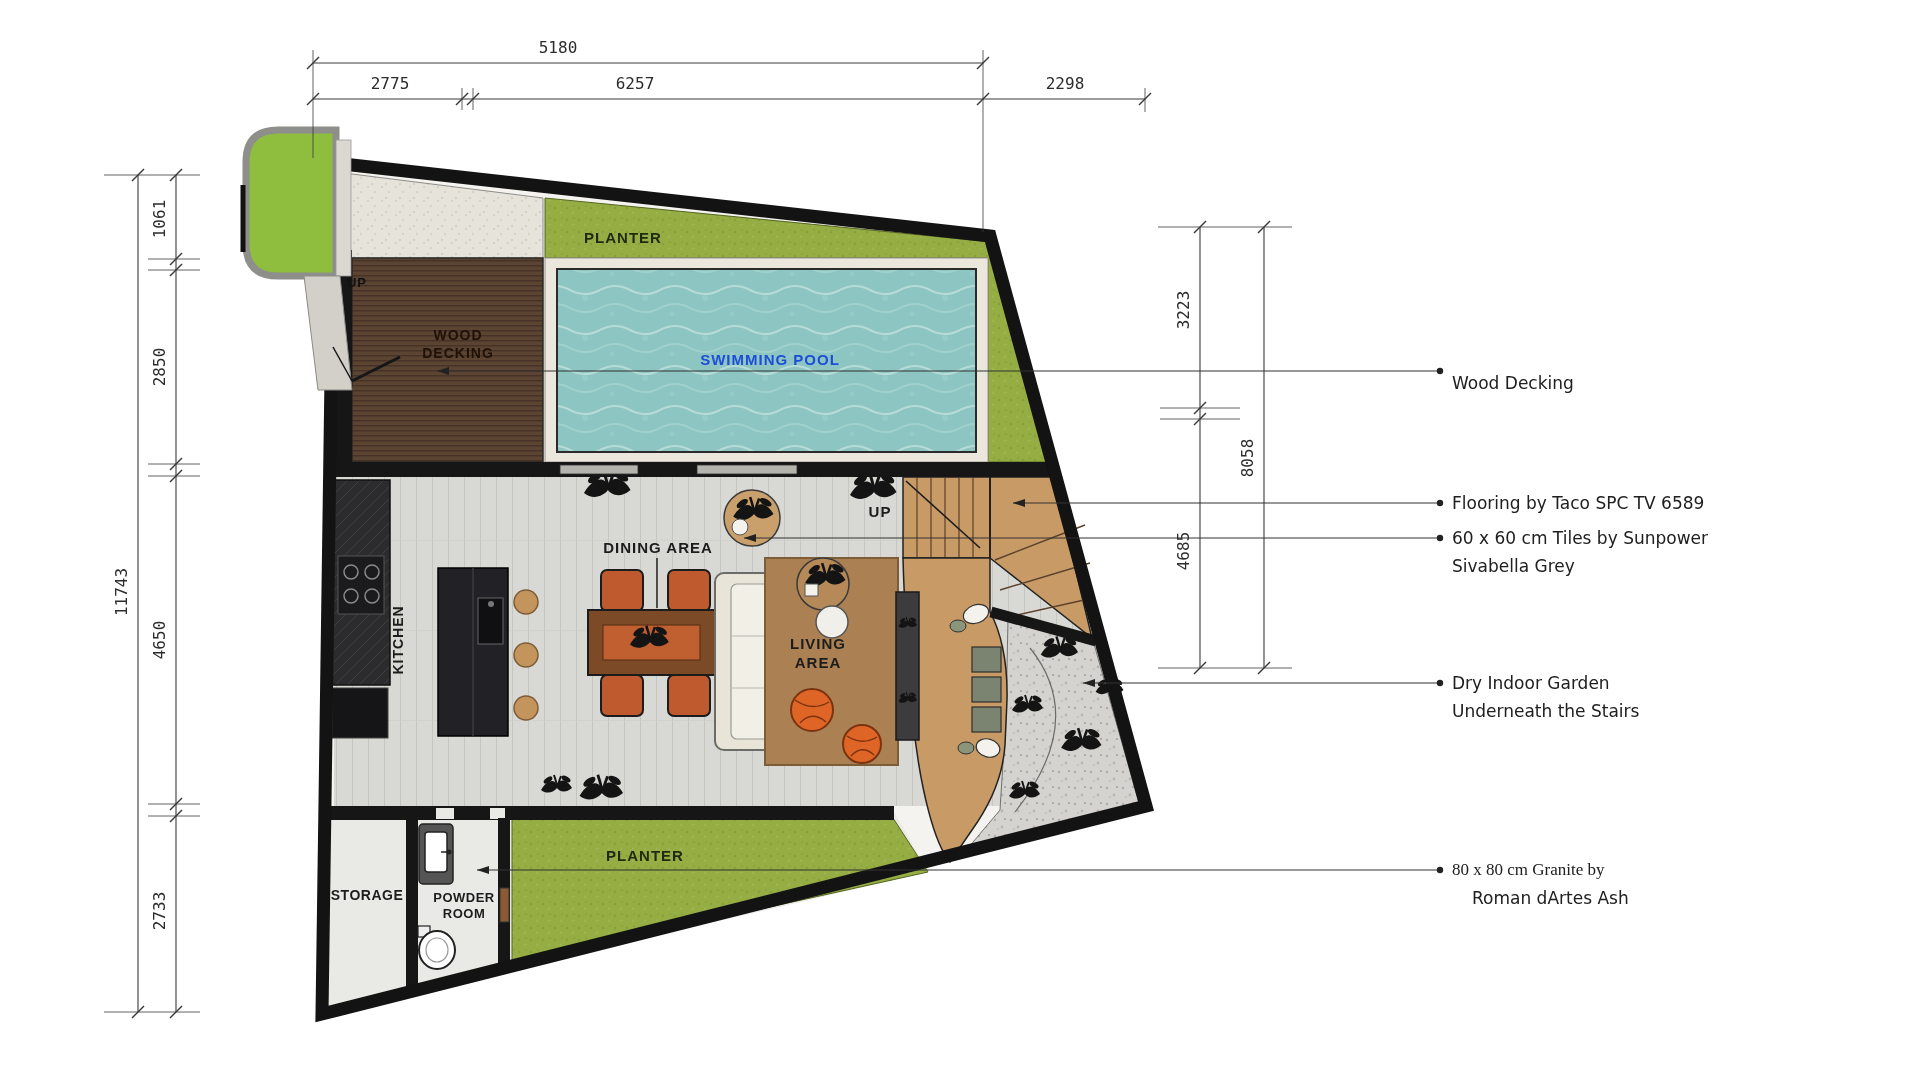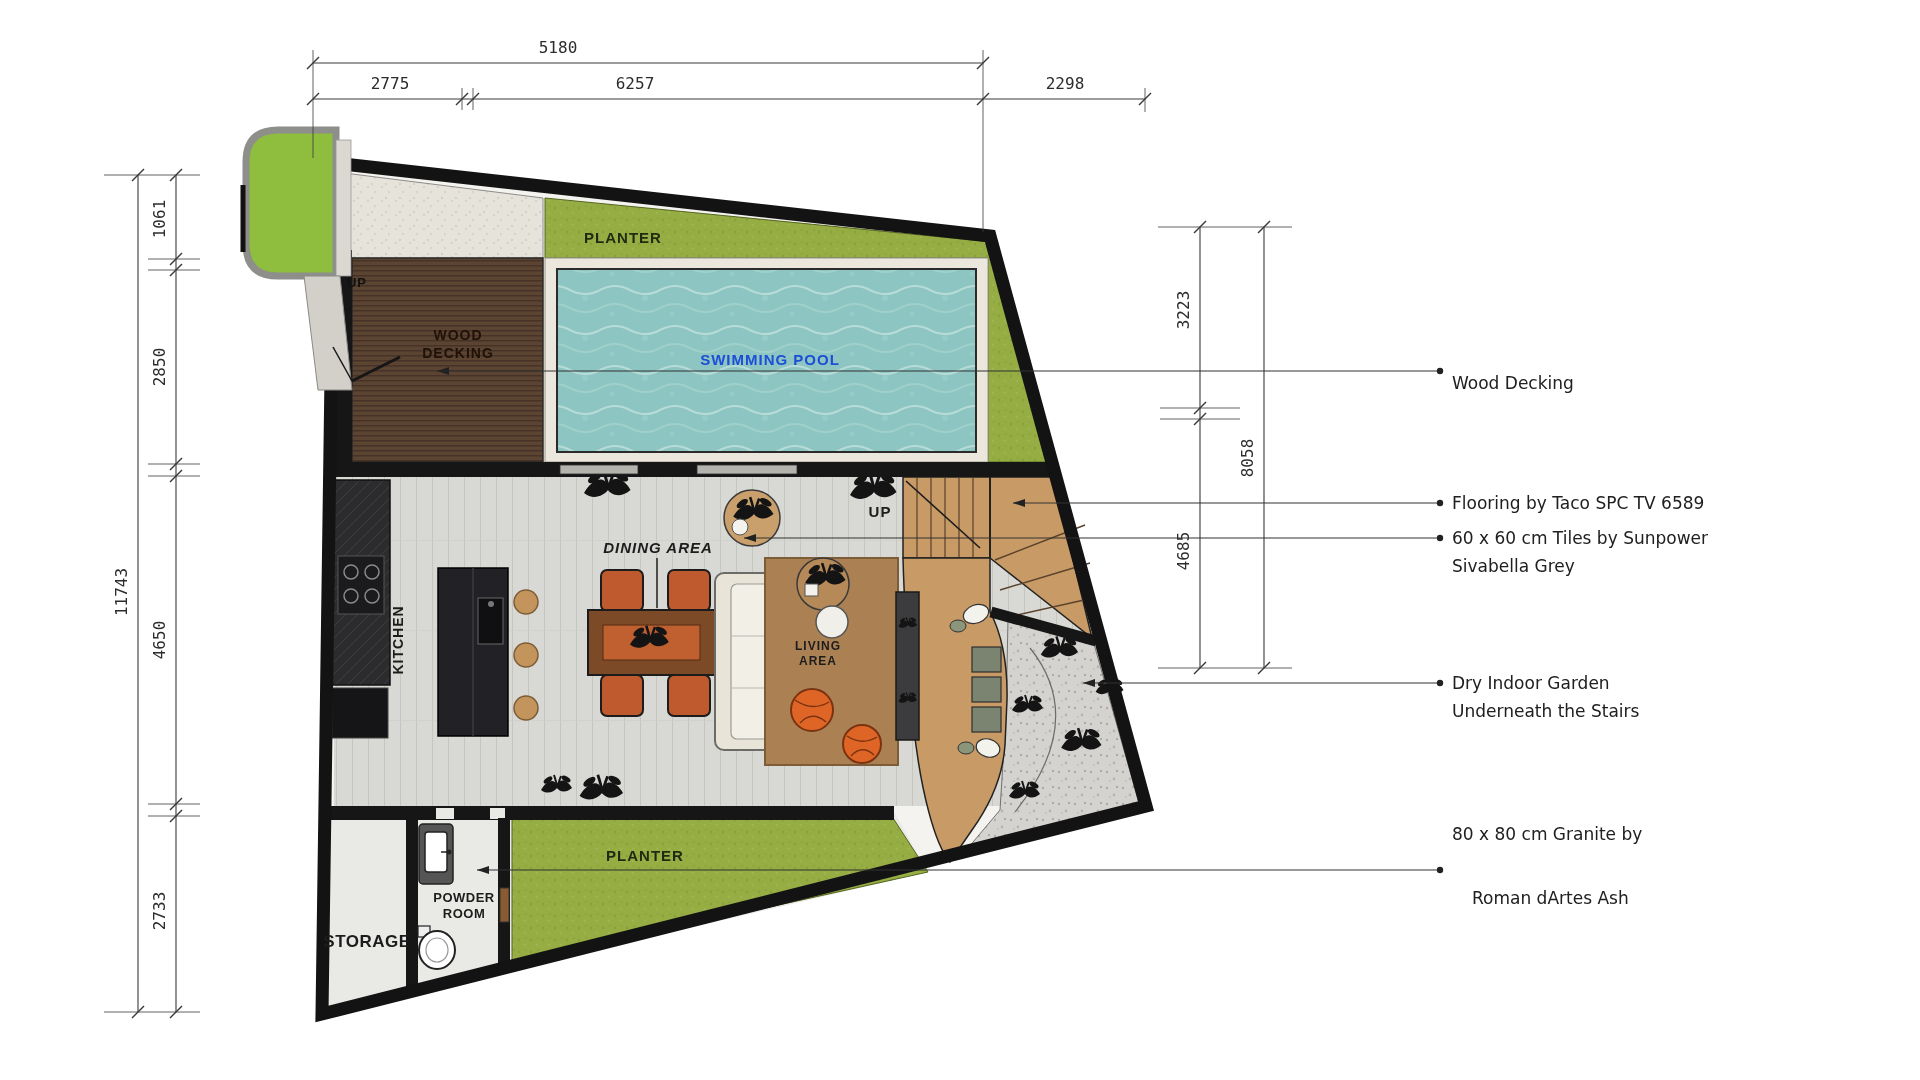--- a/index.html
+++ b/index.html
@@ -308,27 +308,27 @@
 </svg>
 
 <div class="room c-planter" style="left:623px;top:238px;font-size:15px;">PLANTER</div>
 <div class="room c-pool" style="left:770px;top:360px;font-size:15px;">SWIMMING POOL</div>
 <div class="room c-deck" style="left:458px;top:334px;font-size:14px;margin-top:10px;">
   <div>WOOD</div>
   <div>DECKING</div>
 </div>
 <div class="room" style="left:357px;top:283px;font-size:13px;color:#111;">UP</div>
 <div class="room rot" style="left:399px;top:640px;font-size:14px;">KITCHEN</div>
-<div class="room" style="left:658px;top:548px;font-size:15px;font-style:italic;">DINING AREA</div>
-<div class="room" style="left:818px;top:654px;font-size:12px;">
+<div class="room" style="left:658px;top:548px;font-size:15px;">DINING AREA</div>
+<div class="room" style="left:818px;top:654px;font-size:15px;">
   <div>LIVING</div>
   <div>AREA</div>
 </div>
 <div class="room" style="left:880px;top:512px;font-size:15px;">UP</div>
-<div class="room" style="left:367px;top:896px;font-size:17px;letter-spacing:0.5px;margin-top:46px;">STORAGE</div>
+<div class="room" style="left:367px;top:896px;font-size:14px;letter-spacing:0.5px;">STORAGE</div>
 <div class="room" style="left:464px;top:906px;font-size:13px;letter-spacing:0.5px;">
   <div>POWDER</div>
   <div>ROOM</div>
 </div>
 <div class="room c-planter" style="left:645px;top:856px;font-size:15px;">PLANTER</div>
 
 <div class="dim" style="left:558px;top:47px;">5180</div>
 <div class="dim" style="left:390px;top:83px;">2775</div>
 <div class="dim" style="left:635px;top:83px;">6257</div>
 <div class="dim" style="left:1065px;top:83px;">2298</div>
@@ -340,16 +340,16 @@
 <div class="dim rot" style="left:1183px;top:310px;">3223</div>
 <div class="dim rot" style="left:1183px;top:551px;">4685</div>
 <div class="dim rot" style="left:1247px;top:458px;">8058</div>
 
 <div class="ann" style="left:1452px;top:361px;margin-top:12px;">Wood Decking</div>
 <div class="ann" style="left:1452px;top:493px;">Flooring by Taco SPC TV 6589</div>
 <div class="ann" style="left:1452px;top:528px;">60 x 60 cm Tiles by Sunpower</div>
 <div class="ann" style="left:1452px;top:556px;">Sivabella Grey</div>
 <div class="ann" style="left:1452px;top:673px;">Dry Indoor Garden</div>
 <div class="ann" style="left:1452px;top:701px;">Underneath the Stairs</div>
-<div class="ann" style="left:1452px;top:824px;">80 x 80 cm Granite by</div>
+<div class="ann" style="left:1452px;top:860px;font-family:Liberation Serif, serif;">80 x 80 cm Granite by</div>
 <div class="ann" style="left:1472px;top:888px;">Roman dArtes Ash</div>
 
 </div>
 
 </body></html>

